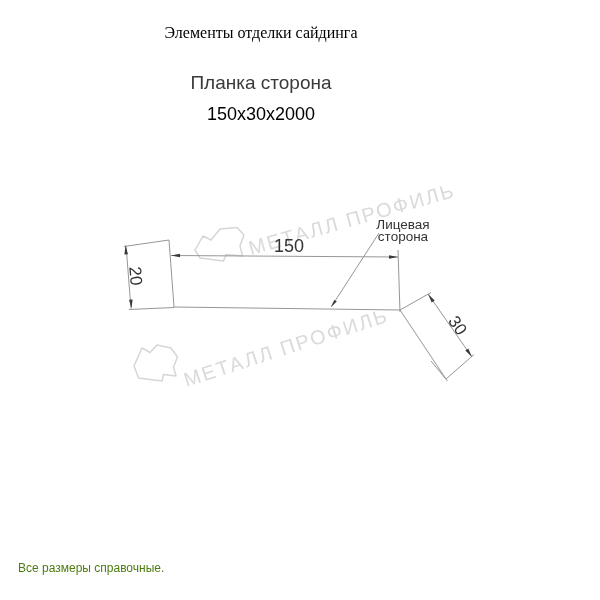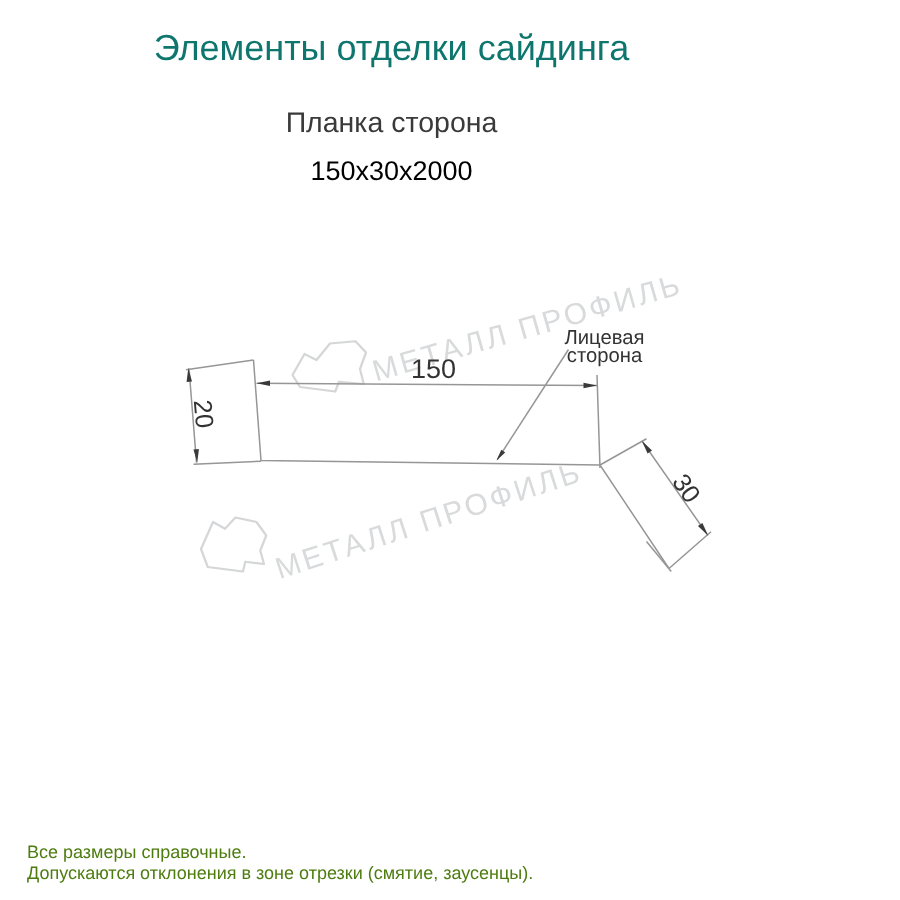--- a/index.html
+++ b/index.html
@@ -1,20 +1,20 @@
 <!DOCTYPE html>
 <html><head>
 <meta charset="utf-8">
 <style>
   html,body{margin:0;padding:0;width:600px;height:600px;background:#ffffff;overflow:hidden;}
   body{position:relative;font-family:"Liberation Sans", sans-serif;color:#383838;}
   .abs{position:absolute;}
   
   .header-wrap{left:1px;top:0;width:520px;text-align:center;}
-  .title{position:absolute;left:0;top:21px;width:100%;font-size:24px;line-height:24px;color:#0f766e;}
+  .title{position:absolute;left:0;top:21px;width:100%;font-size:16px;line-height:24px;color:#000000;font-family:Liberation Serif, serif;}
   .subtitle{position:absolute;left:0;top:72px;width:100%;font-size:19px;line-height:22px;color:#3a3a3a;}
   .sizeline{position:absolute;left:0;top:103px;width:100%;font-size:18px;line-height:22px;color:#000000;}
   
   .wm-text{position:absolute;font-size:20px;letter-spacing:2px;color:#d8dadb;white-space:nowrap;transform-origin:0 0;z-index:1;}
   .wm-top{left:246px;top:238px;transform:rotate(-16deg);}
   .wm-bottom{left:181px;top:370px;transform:rotate(-18deg);}
   .wm-svg{left:0;top:0;z-index:1;}
   
   .draw-svg{left:0;top:0;z-index:2;pointer-events:none;}
   
@@ -70,14 +70,13 @@
   </g>
 </svg>
 
 <div class="dimtext dim150">150</div>
 <div class="dimtext dim20">20</div>
 <div class="dimtext dim30">30</div>
 <div class="abs facelabel">Лицевая сторона</div>
 
 <div class="abs footer">
   <div>Все размеры справочные.</div>
-  <div>Допускаются отклонения в зоне отрезки (смятие, заусенцы).</div>
 </div>
 
 </body></html>

